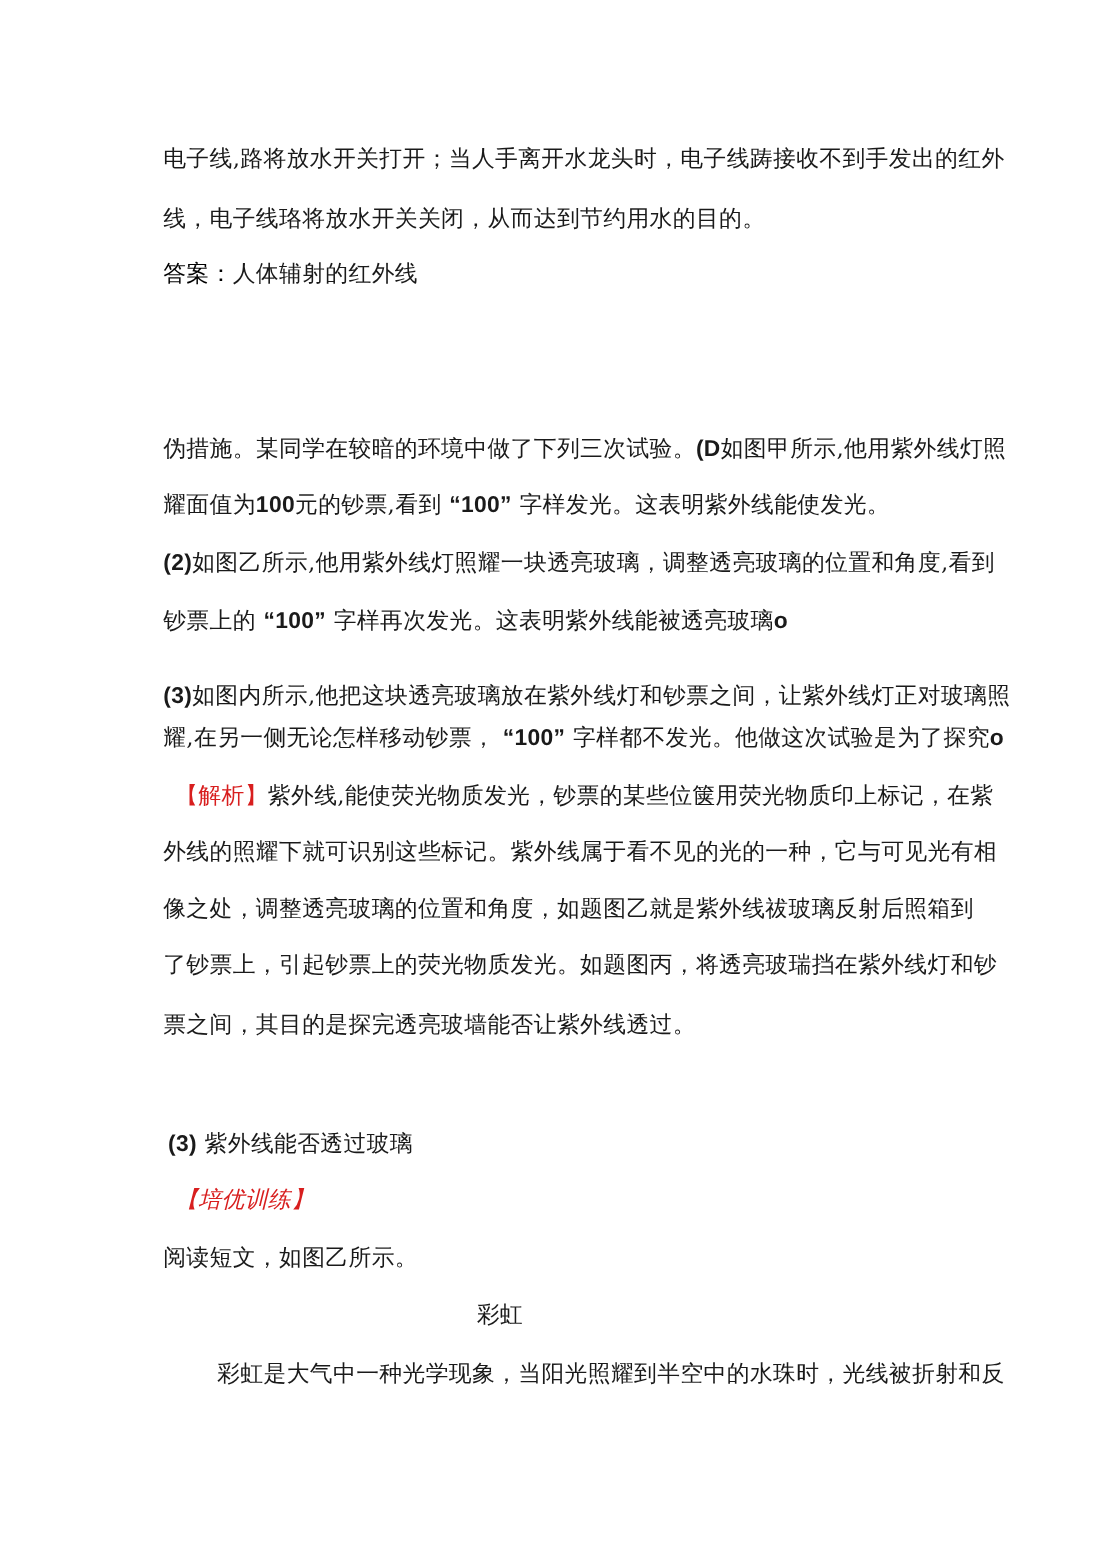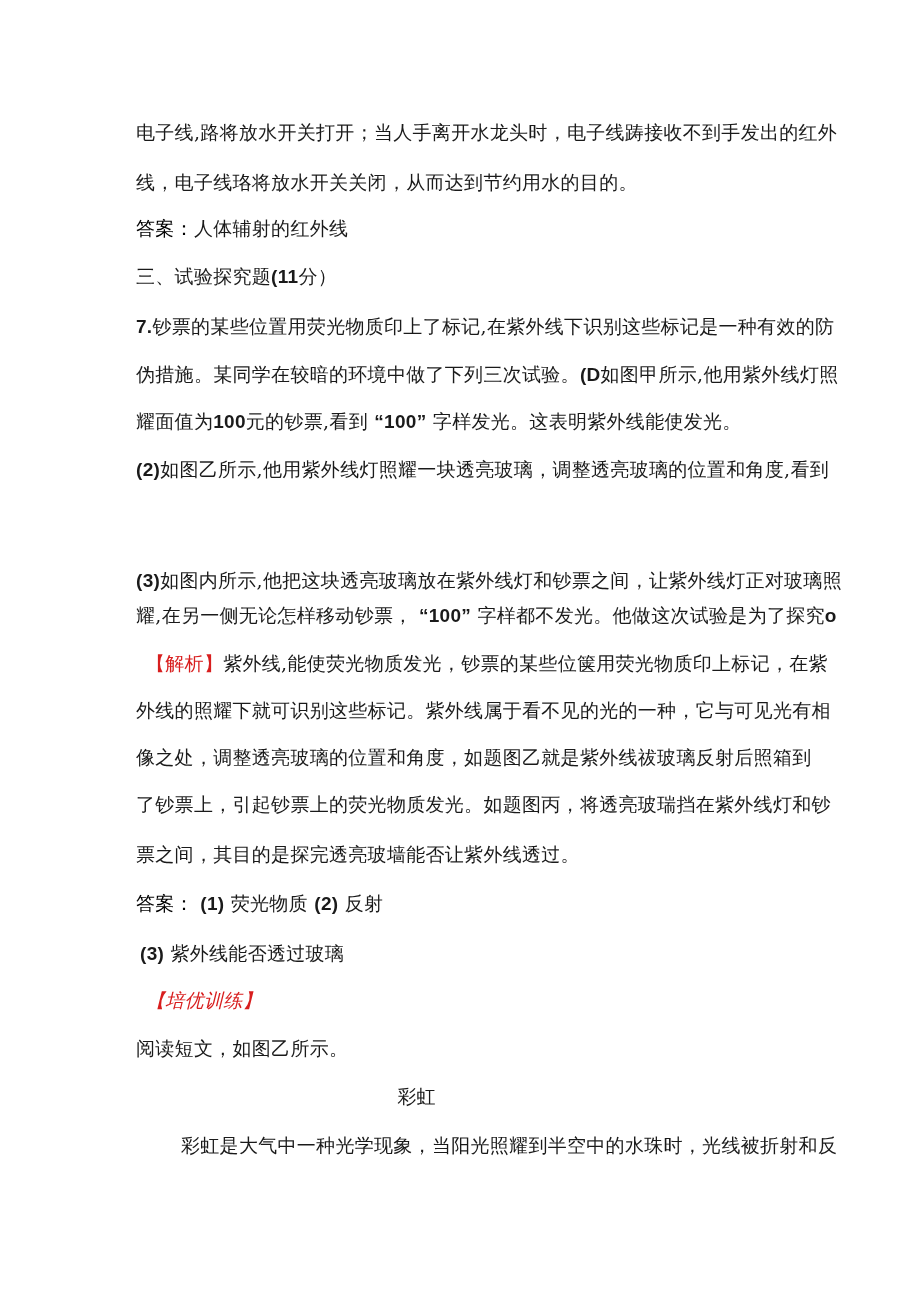--- a/index.html
+++ b/index.html
@@ -56,37 +56,36 @@
     <span>电子线,路将放水开关打开；当人手离开水龙头时，电子线踌接收不到手发出的红外</span>
   </div>
   <div class="line" style="top:170px;">
     <span>线，电子线珞将放水开关关闭，从而达到节约用水的目的。</span>
   </div>
 
   <div class="line" style="top:216px;">
     <span class="red-pink">答案：</span><span>人体辅射的红外线</span>
   </div>
 
-  <div class="line" style="top:264px;">
-    <span>三、试验探究题</span><span class="b">(11</span><span>分）</span>
-  </div>
 
-  <div class="line" style="top:314px;">
-    <span class="b">7.</span><span>钞票的某些位置用荧光物质印上了标记,在紫外线下识别这些标记是一种有效的防</span>
-  </div>
   <div class="line" style="top:362px;">
     <span>伪措施。某同学在较暗的环境中做了下列三次试验。</span><span class="b">(D</span><span>如图甲所示,他用紫外线灯照</span>
   </div>
   <div class="line" style="top:409px;">
     <span>耀面值为</span><span class="b">100</span><span>元的钞票,看到</span>
     <span class="b">“100”</span>
     <span>字样发光。这表明紫外线能使发光。</span>
   </div>
   <div class="line" style="top:457px;">
     <span class="b">(2)</span><span>如图乙所示,他用紫外线灯照耀一块透亮玻璃，调整透亮玻璃的位置和角度,看到</span>
+  </div>
+  <div class="line" style="top:505px;">
+    <span>钞票上的</span>
+    <span class="b">“100”</span>
+    <span>字样再次发光。这表明紫外线能被透亮玻璃</span><span class="b">o</span>
   </div>
   <div class="line" style="top:568px;">
     <span class="b">(3)</span><span>如图内所示,他把这块透亮玻璃放在紫外线灯和钞票之间，让紫外线灯正对玻璃照</span>
   </div>
   <div class="line" style="top:603px;">
     <span>耀,在另一侧无论怎样移动钞票，</span>
     <span class="b">“100”</span>
     <span>字样都不发光。他做这次试验是为了探究</span><span class="b">o</span>
   </div>
 
@@ -99,27 +98,20 @@
   <div class="line" style="top:745px;">
     <span>像之处，调整透亮玻璃的位置和角度，如题图乙就是紫外线祓玻璃反射后照箱到</span>
   </div>
   <div class="line" style="top:792px;">
     <span>了钞票上，引起钞票上的荧光物质发光。如题图丙，将透亮玻瑞挡在紫外线灯和钞</span>
   </div>
   <div class="line" style="top:842px;">
     <span>票之间，其目的是探完透亮玻墙能否让紫外线透过。</span>
   </div>
 
-  <div class="line" style="top:891px;">
-    <span class="red-pink">答案：</span>
-    <span class="b">(1)</span>
-    <span>荧光物质</span>
-    <span class="b">(2)</span>
-    <span>反射</span>
-  </div>
   <div class="line" style="top:941px; left:140px;">
     <span class="b">(3)</span>
     <span>紫外线能否透过玻璃</span>
   </div>
 
   <div class="line indent-bracket" style="top:988px;font-style:italic;">
     <span class="red">【培优训练】</span>
   </div>
   <div class="line" style="top:1036px;">
     <span>阅读短文，如图乙所示。</span>

